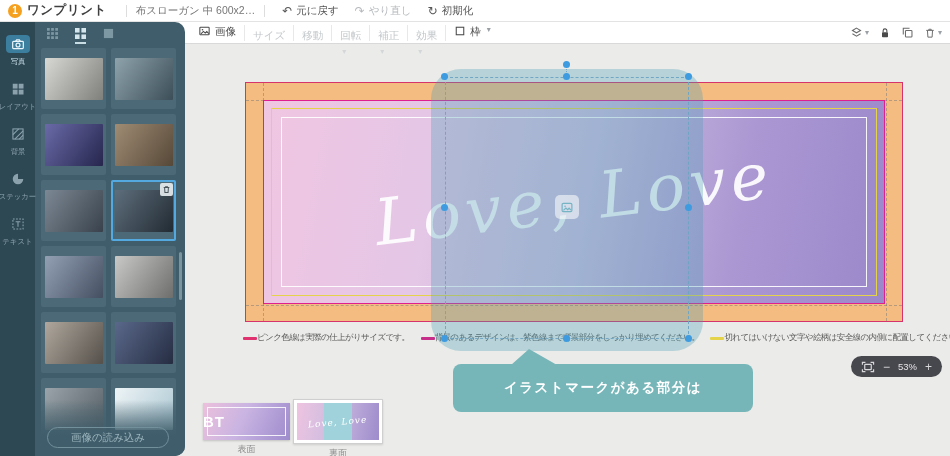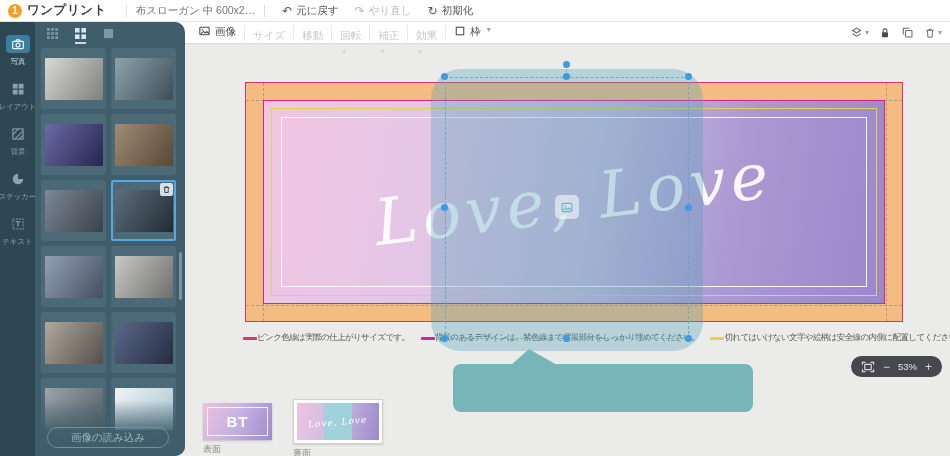--- a/index.html
+++ b/index.html
@@ -106,34 +106,34 @@
     justify-content:center; color:#fff; font-size:13.5px; font-weight:bold; letter-spacing:1.5px; line-height:1.55; }
   .tooltip svg.tail { position:absolute; top:-15px; left:58px; }
 
   
   .zoom-pill { position:absolute; right:8px; top:312px; height:21px; border-radius:11px; background:#47474e;
     color:#e4e4e6; display:flex; align-items:center; gap:8px; padding:0 10px; font-size:10px; z-index:20; }
   .zbtn { cursor:pointer; font-size:12px; line-height:1; color:#d8d8da; }
   .zlevel { font-size:9.5px; }
 
   
-  .page-thumb1 { position:absolute; left:18px; top:359px; width:69px; height:37px; cursor:pointer;
+  .page-thumb1 { position:absolute; left:18px; top:359px; width:87px; height:37px; cursor:pointer;
     background:linear-gradient(115deg,#ecc0dc 0%,#c9b4e2 45%,#9d8bcc 100%);
-    box-shadow:0 1px 2px rgba(0,0,0,.18); display:flex; align-items:center; justify-content:center; }
+    box-shadow:0 1px 2px rgba(0,0,0,.18); display:flex; align-items:center; }
   .page-thumb1 .inframe { position:absolute; inset:4px; border:1px solid rgba(255,255,255,.85); }
   .bt-text { color:#fff; font-weight:bold; font-size:15px; letter-spacing:1px; }
   .page-thumb2 { position:absolute; left:108px; top:355px; width:90px; height:45px; background:#fff;
     border:1px solid #cfcfcf; padding:3px; cursor:pointer; box-shadow:0 1px 2px rgba(0,0,0,.12); }
   .page-thumb2 .mini { position:relative; width:100%; height:100%; overflow:hidden;
     background:linear-gradient(100deg,#eec4e0 0%,#cdbce0 45%,#9d8bcc 100%);
     display:flex; align-items:center; justify-content:center; }
   .page-thumb2 .mini .teal { position:absolute; left:33%; top:-4px; bottom:-4px; width:34%; background:#9fd2da; }
   .mini-script { position:relative; font-family:"DejaVu Serif","Liberation Serif",serif; font-style:italic;
     font-size:9px; color:#fff; letter-spacing:1px; transform:rotate(-5deg); z-index:2; }
-  .page-label { position:absolute; font-size:9px; color:#8c8c8c; text-align:left; }
+  .page-label { position:absolute; font-size:9px; color:#8c8c8c; text-align:center; }
   .plabel1 { left:18px; top:399px; width:87px; }
   .plabel2 { left:108px; top:403px; width:90px; }
 
   svg { display:block; }
 </style>
 </head>
 <body>
 
 <div id="app">
 
@@ -413,20 +413,21 @@
       <span class="legend-item">
         <span class="sw" style="background: rgb(229, 212, 74);"></span>
         <span>切れてはいけない文字や絵柄は安全線の内側に配置してください。</span>
       </span>
     </div>
 
     <div class="tooltip">
       <svg class="tail" width="46" height="16" viewBox="0 0 46 16">
           <polygon points="18,0 46,16 0,16" fill="#76b6b9"></polygon>
         </svg>
+      <span>イラストマークがある部分は</span>
     </div>
 
     <div class="zoom-pill">
       <svg width="14" height="12" viewBox="0 0 16 14" fill="none" stroke="#d8d8da" stroke-width="1.4">
           <path d="M1.5 4.5v-3h3.5M11 1.5h3.5v3M14.5 9.5v3H11M5 12.5H1.5v-3"></path>
           <rect x="4.2" y="4" width="7.6" height="6" rx="0.8"></rect>
         </svg>
       <span class="zbtn">−</span>
       <span class="zlevel">53%</span>
       <span class="zbtn">+</span>

